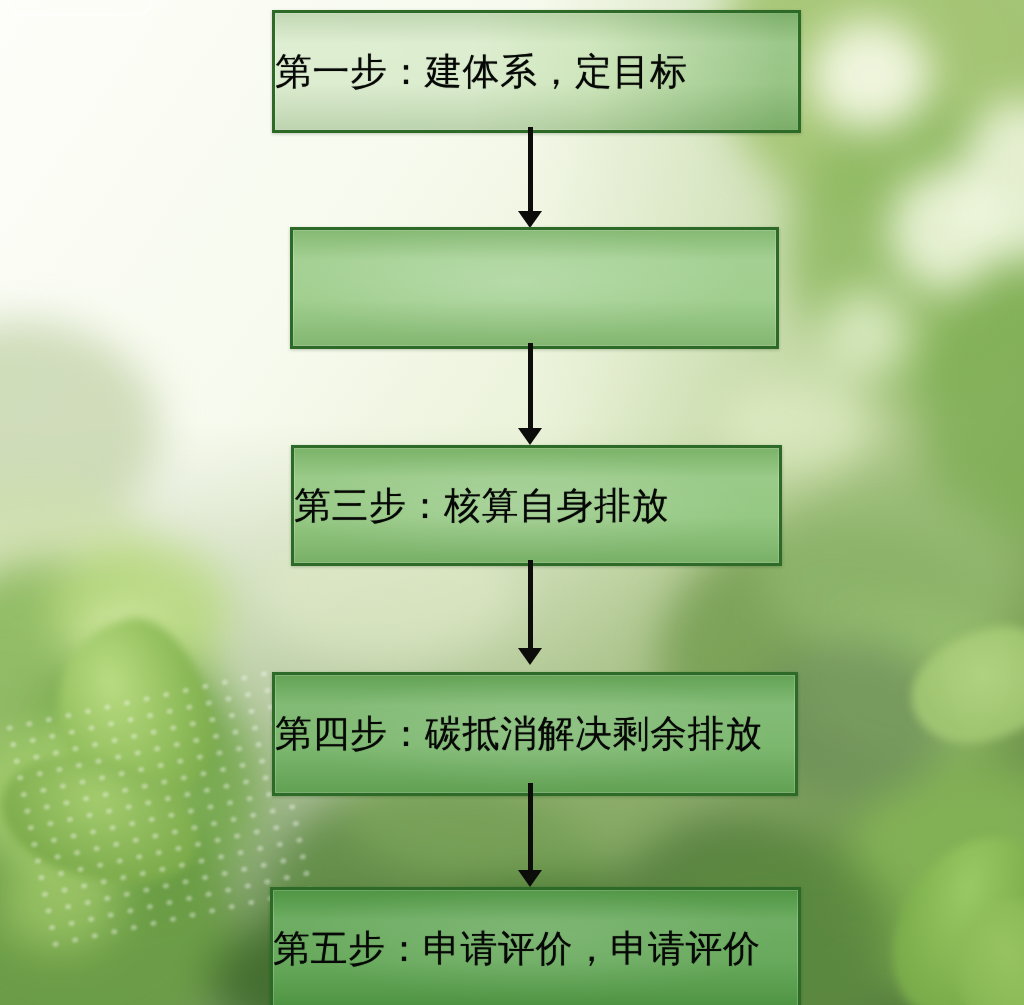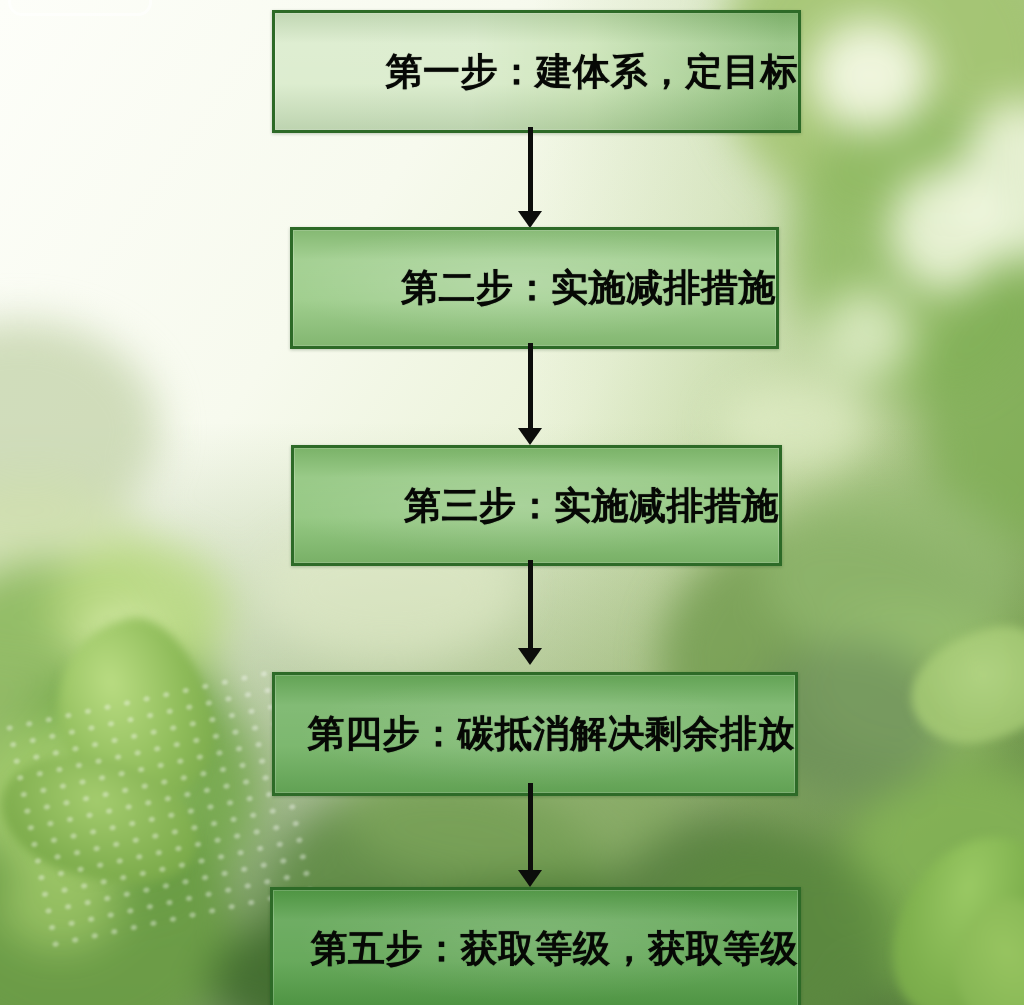--- a/index.html
+++ b/index.html
@@ -19,23 +19,23 @@
     position:absolute;left:20px;top:690px;width:280px;height:240px;
     background-image:radial-gradient(rgba(255,255,255,.7) 2px, rgba(255,255,255,0) 4px);
     background-size:20px 17px;opacity:.55;transform:rotate(-12deg);filter:blur(1px);
   }
   .corner-artifact{
     position:absolute;left:8px;top:-16px;width:138px;height:26px;
     border:3px solid rgba(255,255,255,.6);border-radius:14px;
   }
   .flow{position:absolute;inset:0;}
   .box{
-    position:absolute;display:flex;align-items:center;justify-content:flex-end;
+    position:absolute;display:flex;align-items:center;justify-content:flex-start;
     border:3px solid var(--box-border);
-    color:var(--text-color);font-weight:700;font-size:37px;letter-spacing:.5px;
+    color:var(--text-color);font-weight:400;font-size:37px;letter-spacing:.5px;
     text-align:center;white-space:nowrap;
     box-shadow:inset 0 0 0 1px rgba(255,255,255,.22), 0 1px 3px rgba(20,50,15,.25);
     background-color:var(--fill);
   }
   .box .sheen{position:absolute;inset:0;pointer-events:none;
     background:linear-gradient(180deg, rgba(20,70,15,.12) 0%, rgba(255,255,255,.14) 26%, rgba(255,255,255,.10) 60%, rgba(20,70,15,.14) 100%);}
   .box-1{left:272px;top:10px;width:523px;height:117px;--fill:var(--box-fill-1);}
   .box-1 .tint{position:absolute;inset:0;pointer-events:none;
     background:linear-gradient(93deg, rgba(255,255,255,.30) 0%, rgba(255,255,255,.28) 38%, rgba(255,255,255,0) 60%, rgba(90,160,70,.55) 96%);}
   .box-2{left:290px;top:227px;width:483px;height:116px;--fill:var(--box-fill-2);
@@ -113,47 +113,46 @@
       <span class="label">第一步：建体系，定目标</span>
     </div>
 
     <div class="arrow arrow-1">
       <span class="stem"></span>
       <span class="head"></span>
     </div>
 
     <div class="box box-2">
       <span class="sheen"></span>
-      <span class="label">第二步：实施减排措施</span>
     </div>
 
     <div class="arrow arrow-2">
       <span class="stem"></span>
       <span class="head"></span>
     </div>
 
     <div class="box box-3">
       <span class="sheen"></span>
-      <span class="label">第三步：实施减排措施</span>
+      <span class="label">第三步：核算自身排放</span>
     </div>
 
     <div class="arrow arrow-3">
       <span class="stem"></span>
       <span class="head"></span>
     </div>
 
     <div class="box box-4">
       <span class="sheen"></span>
       <span class="label">第四步：碳抵消解决剩余排放</span>
     </div>
 
     <div class="arrow arrow-4">
       <span class="stem"></span>
       <span class="head"></span>
     </div>
 
     <div class="box box-5">
       <span class="sheen"></span>
-      <span class="label">第五步：获取等级，获取等级</span>
+      <span class="label">第五步：申请评价，申请评价</span>
     </div>
 
   </div>
 </div>
 
 </body></html>

